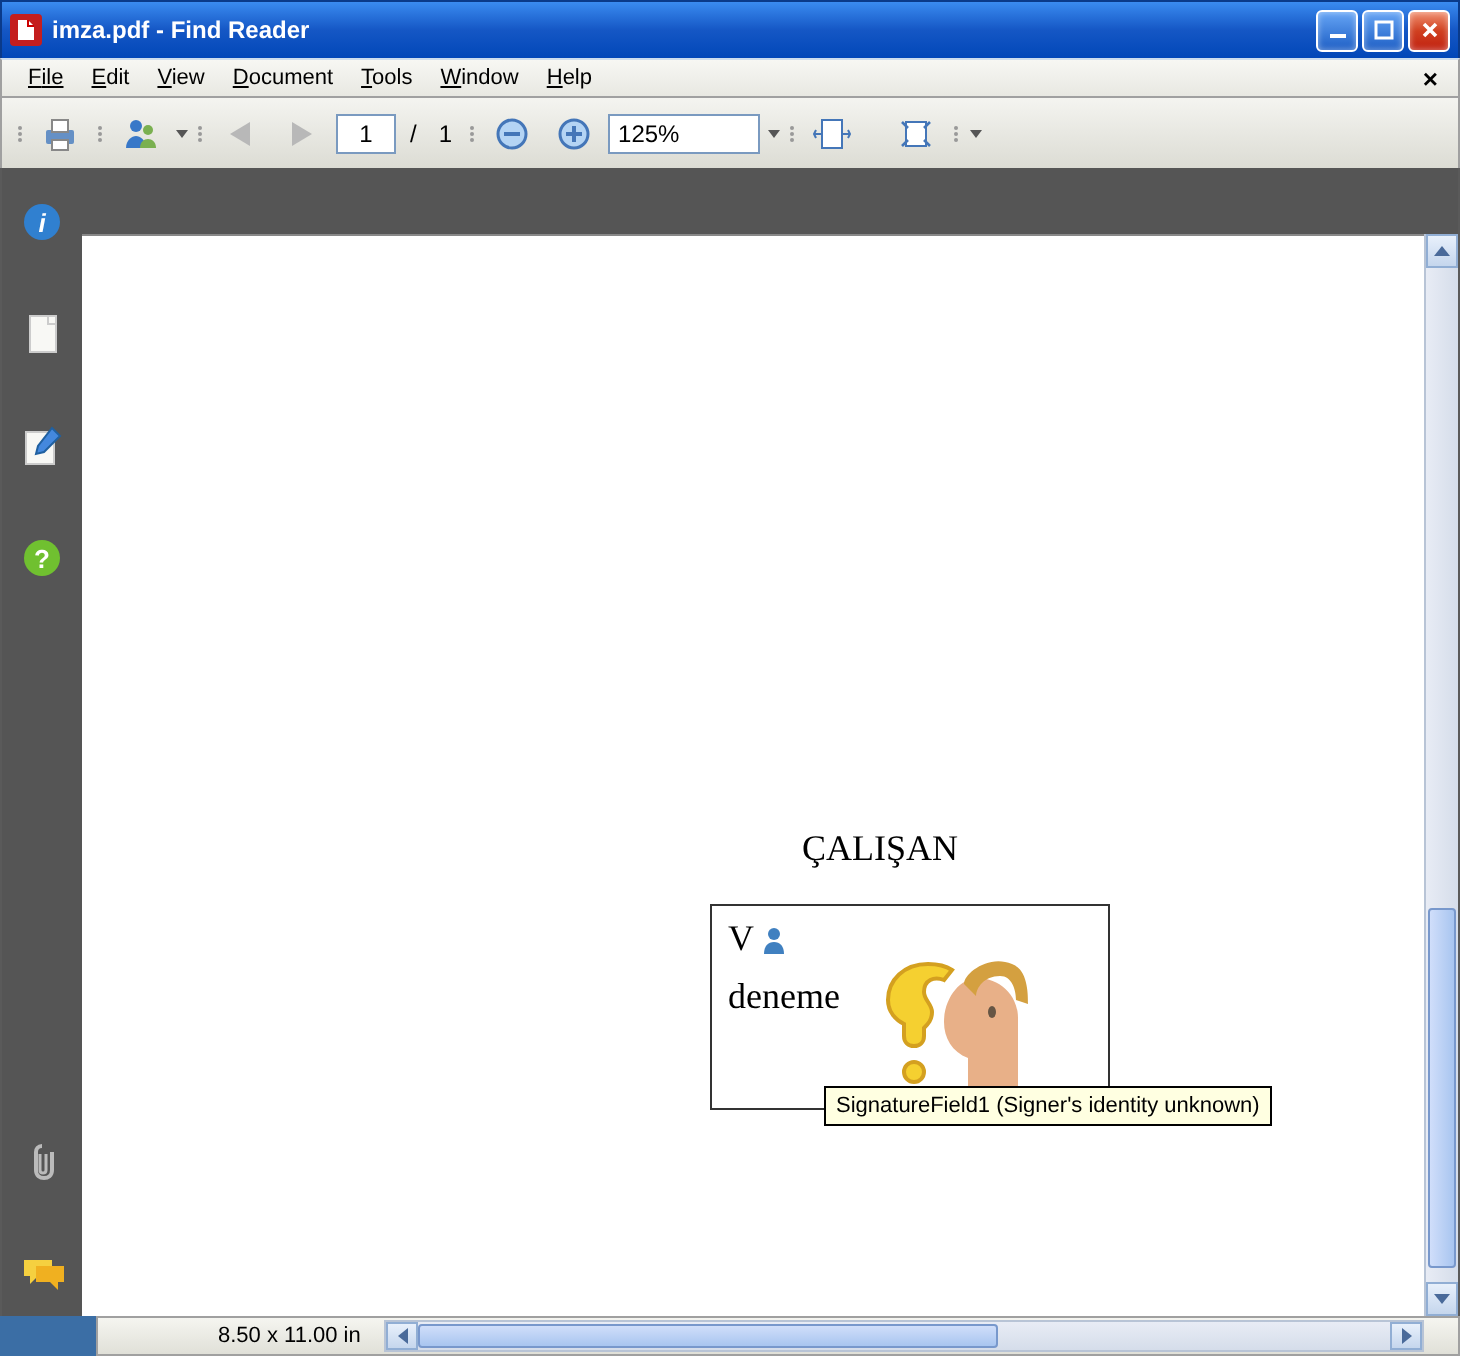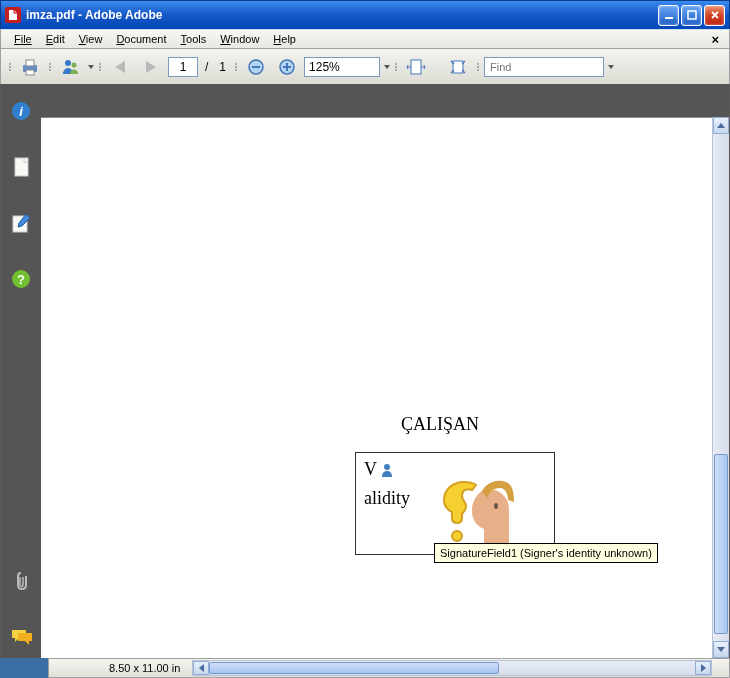--- a/index.html
+++ b/index.html
@@ -38,21 +38,21 @@
 .side-spacer { flex: 1; }
 
 .doc-area { flex: 1; background: #1d4ed8; position: relative; display: flex; margin-top: 33px; }
 .page-container { flex:1; background: white; position: relative; overflow: hidden; margin: 0; border-top: 1px solid #888; }
 .page-content { position: absolute; top: 0; left: 0; width: 850px; height: 1100px; }
 .doc-text { position: absolute; left: 360px; top: 296px; font-family: Georgia, serif; font-size: 18px; }
 .sig-field { position: absolute; left: 314px; top: 334px; width: 200px; height: 103px; border: 1px solid #333; background: white; padding: 6px 8px; font-family: Georgia, serif; font-size: 18px; }
 .sig-text1 { display: flex; align-items: center; gap: 2px; }
 .sig-person-icon { width: 16px; height: 16px; display:inline-block; vertical-align: middle; }
 .sig-art { position: absolute; right: 25px; bottom: 0; width: 95px; height: 80px; }
-.tooltip { position: absolute; left: 393px; top: 425px; background: #ffffe1; border: 1px solid #000; padding: 3px 5px; font-size: 11px; z-index: 100; white-space: nowrap; }
+.tooltip { position: absolute; left: 371px; top: 425px; background: #ffffe1; border: 1px solid #000; padding: 3px 5px; font-size: 11px; z-index: 100; white-space: nowrap; }
 
 .vscroll { width: 17px; background: linear-gradient(to right,#e8ecf5,#d5ddea); display:flex; flex-direction:column; border-left: 1px solid #b8c4d6; }
 .vscroll-btn { height: 17px; background: linear-gradient(to bottom,#e8f0fb,#c5d6ed); border: 1px solid #91aed4; display:flex; align-items:center; justify-content:center; }
 .vscroll-track { flex: 1; position: relative; }
 .vscroll-thumb { position: absolute; left:1px; right:1px; top: 320px; height: 180px; background: linear-gradient(to right,#d0defa,#a8c5f0); border: 1px solid #7898cc; border-radius: 2px; }
 
 .statusbar { height: 20px; background: linear-gradient(to bottom,#f5f5f0,#e0e0d8); border: 1px solid #a0a0a0; display: flex; align-items: center; margin-left: 48px; }
 .status-pagesize { padding: 0 12px 0 60px; font-size: 11px; }
 .hscroll { flex: 1; height: 16px; background: linear-gradient(to bottom,#e8ecf5,#d5ddea); border: 1px solid #b8c4d6; display: flex; align-items: stretch; margin-right: 17px; }
 .hscroll-btn { width: 16px; background: linear-gradient(to bottom,#e8f0fb,#c5d6ed); border: 1px solid #91aed4; display:flex; align-items:center; justify-content:center; }
@@ -66,21 +66,21 @@
 </head>
 <body>
 
 <div class="titlebar">
   <div class="titlebar-icon">
     <svg viewBox="0 0 12 12">
         <path d="M2 1h5l3 3v7H2z" fill="#fff"></path>
         <path d="M7 1v3h3" fill="none" stroke="#c00" stroke-width="1"></path>
       </svg>
   </div>
-  <div class="titlebar-text">imza.pdf - Adobe Adobe</div>
+  <div class="titlebar-text">imza.pdf - Find Reader</div>
   <div class="winbtns">
     <div class="winbtn min">
         <svg width="10" height="10">
           <rect x="1" y="7" width="8" height="2" fill="#fff"></rect>
         </svg>
       </div>
     <div class="winbtn max">
         <svg width="10" height="10">
           <rect x="1" y="1" width="8" height="8" fill="none" stroke="#fff" stroke-width="1.5"></rect>
         </svg>
@@ -185,21 +185,20 @@
     <svg width="20" height="18">
         <rect x="5" y="3" width="10" height="12" fill="#fff" stroke="#4476b8"></rect>
         <path d="M3 3l3 3M17 3l-3 3M3 15l3-3M17 15l-3-3" stroke="#4476b8" fill="none" stroke-width="1.3"></path>
       </svg>
   </div>
   <div class="tb-sep">
       <i></i>
       <i></i>
       <i></i>
     </div>
-  <input class="find-box" placeholder="Find" style="">
   <div class="tb-dropdown-arrow">
       <div class="arrow-down"></div>
     </div>
 </div>
 
 <div class="content-area">
   <div class="sidebar">
     <div class="side-icon">
       <svg width="20" height="20">
           <circle cx="10" cy="10" r="9" fill="#3080d0"></circle>
@@ -244,21 +243,21 @@
       <div class="page-content">
         <div class="doc-text">ÇALIŞAN</div>
         <div class="sig-field">
           <div class="sig-text1">
             <span>V</span>
             <svg class="sig-person-icon" viewBox="0 0 16 16">
                 <circle cx="8" cy="5" r="3" fill="#4080c0"></circle>
                 <path d="M3 15c0-4 2-6 5-6s5 2 5 6" fill="#4080c0"></path>
               </svg>
           </div>
-          <div style="margin-top:8px">alidity</div>
+          <div style="margin-top:8px">deneme</div>
           <svg class="sig-art" viewBox="0 0 95 80">
             <path d="M55 15c10 0 20 8 20 20v45H50V55c-8-3-12-10-12-18 0-12 8-22 17-22z" fill="#e8b088"></path>
             <path d="M48 18c0-5 12-15 24-10 8 3 8 15 8 20l-6-2c0-5-2-12-8-12-8 0-12 6-12 10z" fill="#d4a040"></path>
             <ellipse cx="62" cy="32" rx="2" ry="3" fill="#654"></ellipse>
             <path d="M30 8c-12 0-20 8-20 18 0 6 4 10 8 12v6c0 3 2 5 5 5s5-2 5-5v-4c2-2 4-4 4-8s-4-6-4-10c0-6 5-8 10-6l4-5c-3-2-7-3-12-3z" fill="#f5d030" stroke="#d4a020" stroke-width="2"></path>
             <circle cx="23" cy="62" r="5" fill="#f5d030" stroke="#d4a020" stroke-width="2"></circle>
           </svg>
         </div>
         <div class="tooltip">SignatureField1 (Signer's identity unknown)</div>
       </div>

